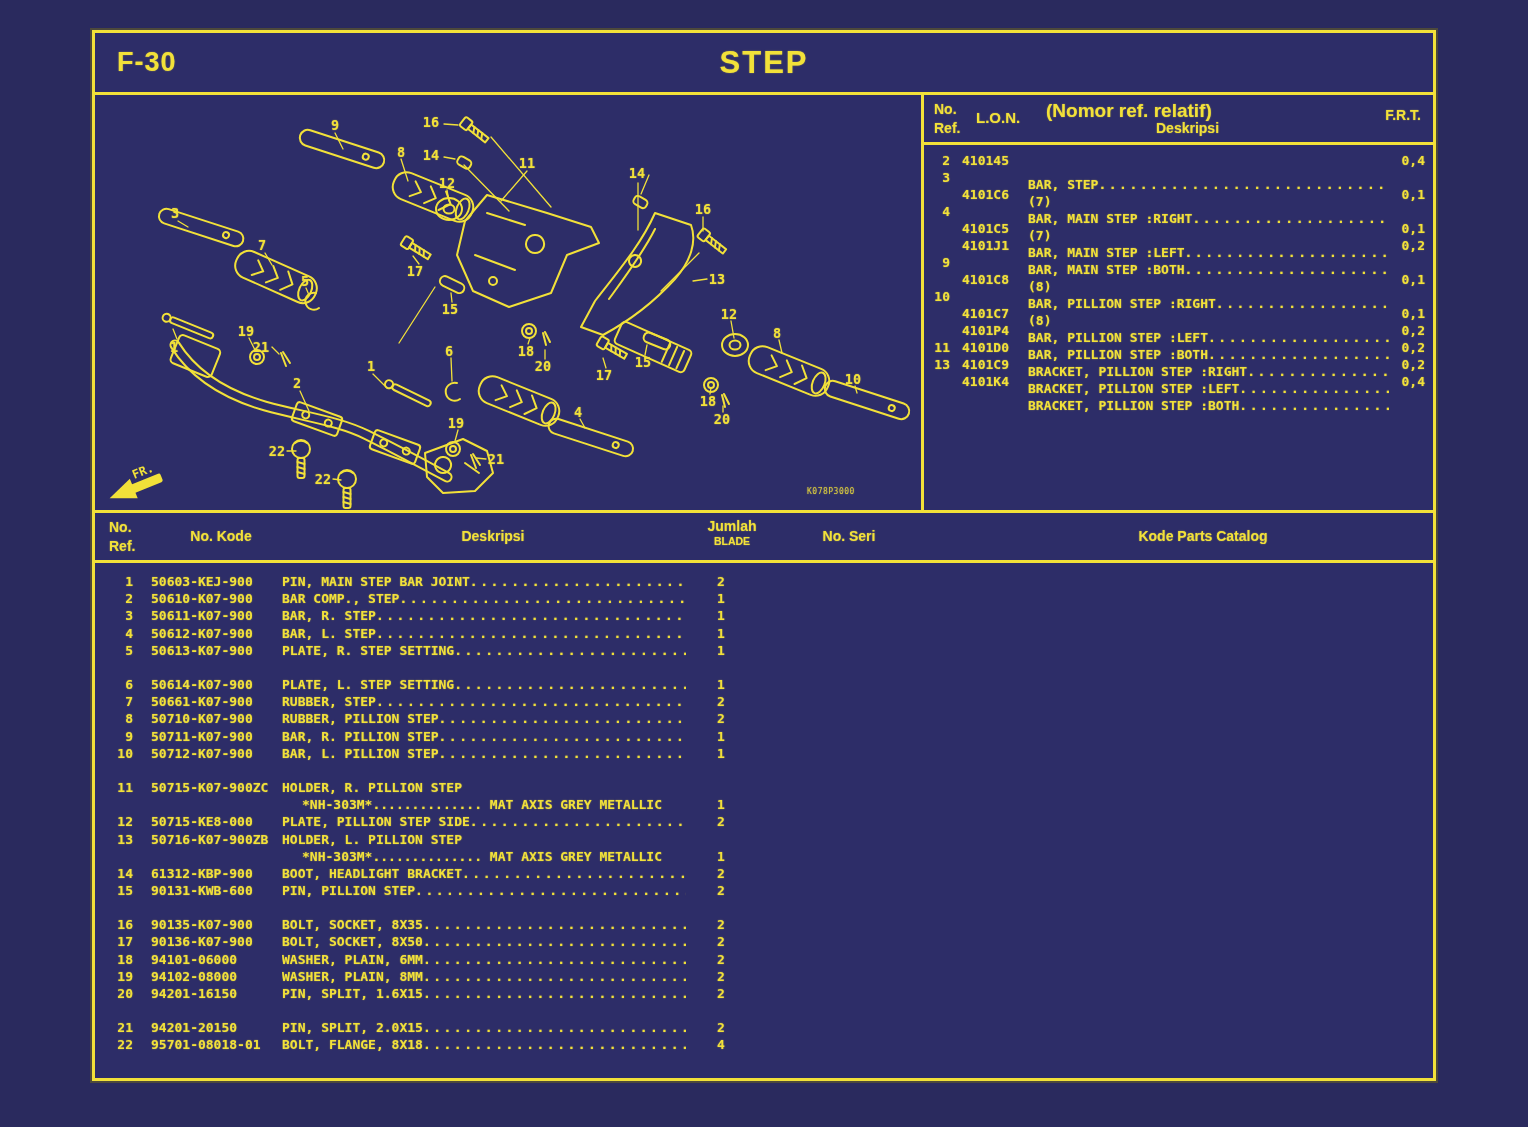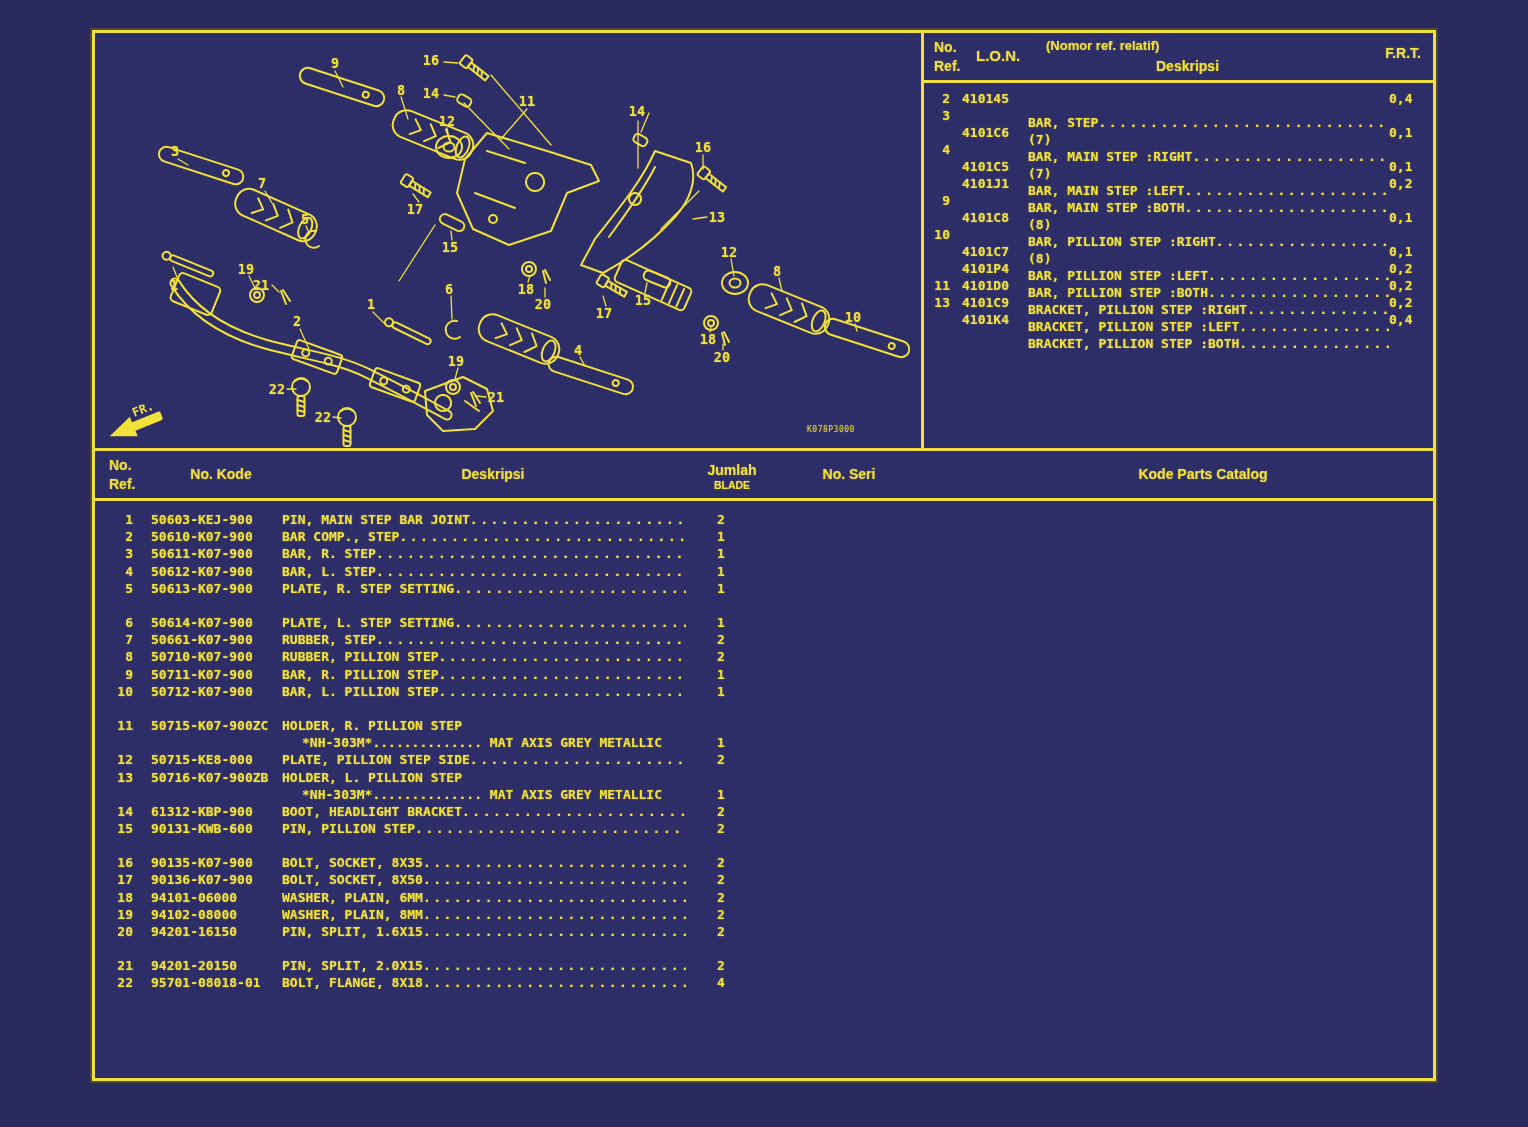--- a/index.html
+++ b/index.html
@@ -54,60 +54,64 @@
     font:8px "DejaVu Sans Mono",monospace;opacity:.85;letter-spacing:.5px;
   }
 
   .lon{width:512px;flex:0 0 512px;border-left:3px solid var(--y);display:flex;flex-direction:column;}
   .lon-head{
     position:relative;height:50px;flex:0 0 50px;border-bottom:3px solid var(--y);
     font-family:"Liberation Sans",sans-serif;font-weight:bold;font-size:14px;
   }
   .lon-head .h-no{position:absolute;left:10px;top:5px;line-height:1.35;}
   .lon-head .h-lon{position:absolute;left:52px;top:14px;font-size:15px;}
-  .lon-head .h-note{position:absolute;left:122px;top:5px;font-size:13px;}
+  .lon-head .h-note{position:absolute;left:122px;top:5px;font-size:19px;}
   .lon-head .h-desk{position:absolute;left:232px;top:25px;font-size:14px;}
   .lon-head .h-frt{position:absolute;right:12px;top:12px;font-size:14px;}
   .lon-body{padding-top:7px;}
   .lrow{display:flex;align-items:center;height:17px;font-size:13px;font-weight:bold;white-space:nowrap;}
   .l-ref{width:26px;text-align:right;flex:0 0 26px;}
   .l-lon{width:66px;margin-left:12px;flex:0 0 66px;}
   .l-desczone{flex:1;display:flex;overflow:hidden;min-width:0;margin-top:48px;}
   .l-desc{flex:0 0 auto;}
   .dots{flex:1;overflow:hidden;white-space:nowrap;letter-spacing:2.5px;min-width:0;}
-  .l-frt{width:36px;flex:0 0 36px;margin-right:8px;}
+  .l-frt{width:36px;text-align:right;flex:0 0 36px;margin-right:8px;}
 
   
   .parts{flex:1;display:flex;flex-direction:column;min-height:0;}
   .pt-head{
     position:relative;height:50px;flex:0 0 50px;border-bottom:3px solid var(--y);
     font-family:"Liberation Sans",sans-serif;font-weight:bold;font-size:14px;
   }
   .pt-head .h-no{position:absolute;left:14px;top:5px;line-height:1.35;}
   .pt-head .h-part{position:absolute;left:56px;width:140px;top:15px;text-align:center;}
   .pt-head .h-desk{position:absolute;left:298px;width:200px;top:15px;text-align:center;}
-  .pt-head .h-qty{position:absolute;left:587px;width:100px;top:5px;text-align:center;line-height:1.2;margin-top:6px;}
+  .pt-head .h-qty{position:absolute;left:587px;width:100px;top:5px;text-align:center;line-height:1.2;}
   .pt-head .h-qty .sub{font-size:10.5px;}
   .pt-head .h-seri{position:absolute;left:704px;width:100px;top:15px;text-align:center;}
   .pt-head .h-kode{position:absolute;left:1008px;width:200px;top:15px;text-align:center;}
   .pt-body{padding-top:10px;}
   .pgroup{margin-bottom:17px;}
   .prow{display:flex;align-items:center;height:17.2px;font-size:13px;font-weight:bold;white-space:nowrap;padding-left:8px;}
   .p-ref{width:30px;text-align:right;flex:0 0 30px;}
   .p-part{width:130px;margin-left:18px;flex:0 0 130px;}
   .p-desczone{width:404px;flex:0 0 404px;display:flex;overflow:hidden;margin-left:1px;}
   .p-desc{flex:0 0 auto;}
   .p-desc.ind{padding-left:20px;}
   .p-qty{width:46px;text-align:center;flex:0 0 46px;margin-left:12px;}
 </style>
 </head>
 <body>
 
 <div class="frame">
 
+  <div class="hdr">
+    <div class="fcode txt">F-30</div>
+    <div class="title txt">STEP</div>
+  </div>
 
   <div class="top">
 
     <div class="diagram">
       <svg width="826" height="415" viewBox="0 0 826 415">
         <g stroke="#f2e139" fill="none" stroke-width="2" stroke-linecap="round" stroke-linejoin="round">
 
           <g stroke-width="1.3">
             <path d="M240,38 L248,54"></path>
               <path d="M349,29 L363,30"></path>

